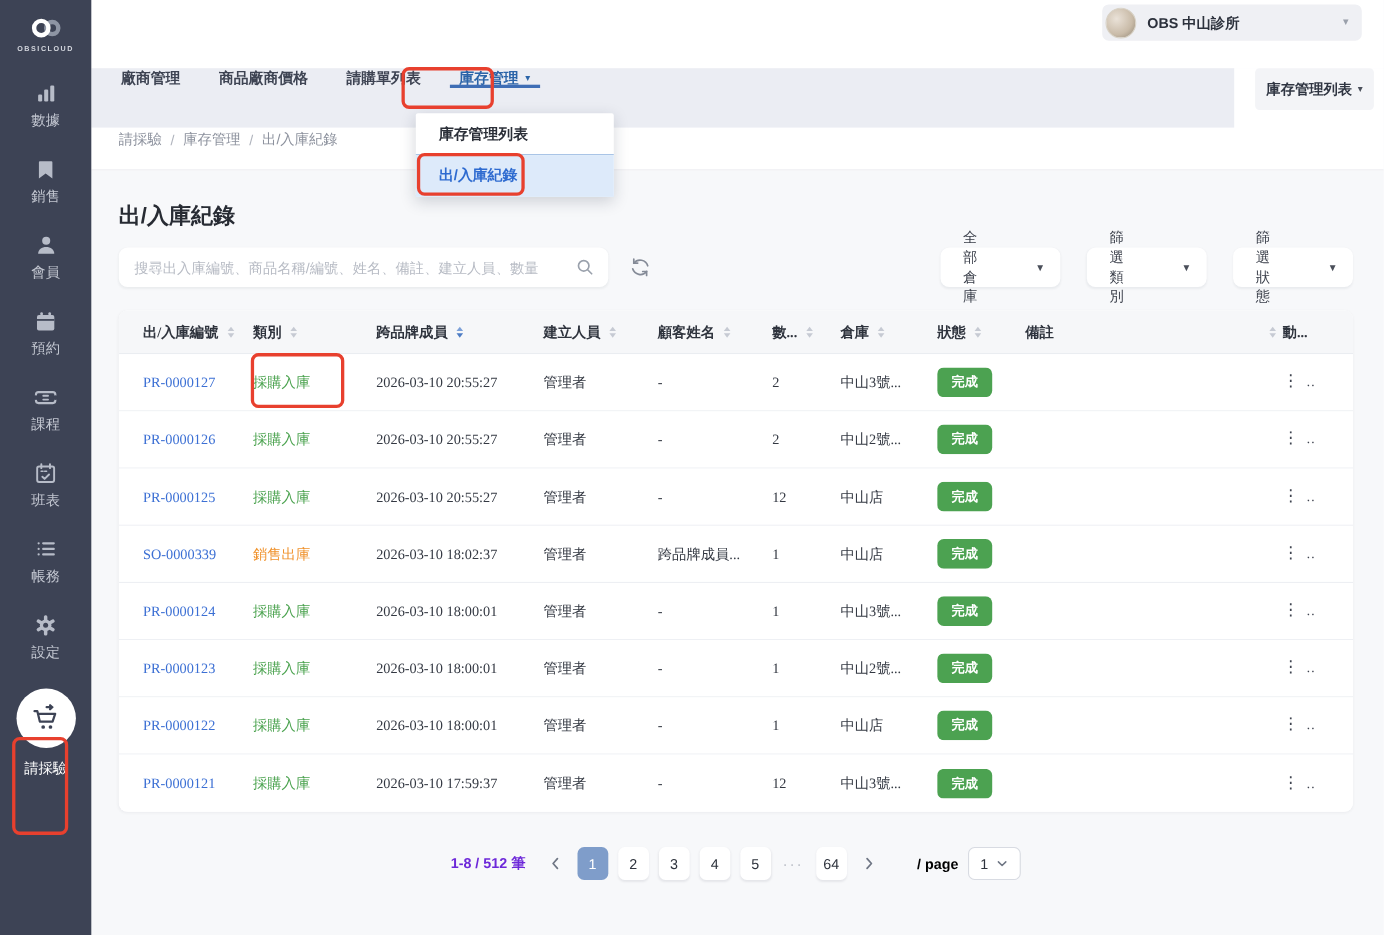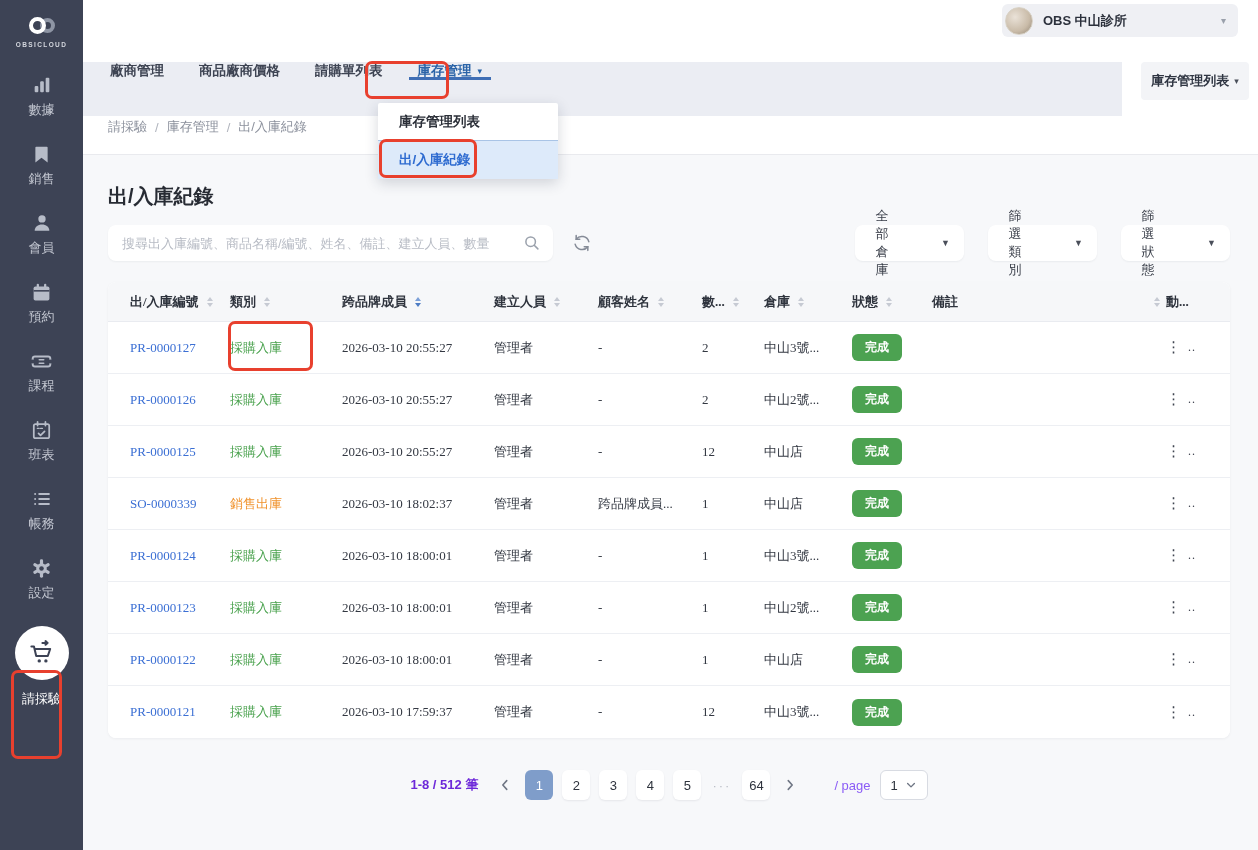--- a/index.html
+++ b/index.html
@@ -88,21 +88,21 @@
   .dots { font-size:15px; color:#3f4450; cursor:pointer; line-height:1; }
   .more { font-size:12px; color:#3f4450; letter-spacing:1px; }
 
   
   .pagination { margin-top:32px; display:flex; align-items:center; justify-content:center; gap:9px; font-size:13px; }
   .pg-summary { color:#6d28d9; margin-right:7px; font-weight:700; }
   .pg-chevron { background:none; border:none; cursor:pointer; display:flex; align-items:center; padding:2px 4px; }
   .pg { min-width:28px; height:30px; border:none; border-radius:6px; background:#fff; color:#2e333d; font-size:13px; cursor:pointer; box-shadow:0 1px 2px rgba(25,30,45,.08); font-family:inherit; }
   .pg.active { background:#7f9dca; color:#fff; box-shadow:none; }
   .pg-ellipsis { color:#b9bdc6; letter-spacing:2px; padding:0 2px; }
-  .per-page { margin-left:24px; color:#8b5cf6; }
+  .per-page { margin-left:24px; color:#000000;font-weight:bold; }
   .size-select { width:48px; height:30px; border:1px solid #d8dbe2; border-radius:6px; background:#fff; display:flex; align-items:center; justify-content:center; gap:7px; color:#2e333d; cursor:pointer; }
 
   
   .dropdown { position:absolute; left:378px; top:103px; width:180px; background:#fff; border-radius:2px; box-shadow:0 4px 14px rgba(30,40,60,.18); z-index:40; }
   .dd-item { height:38px; display:flex; align-items:center; padding:0 21px; font-size:13.5px; font-weight:700; color:#2b2f38; cursor:pointer; }
   .dd-item:first-child { border-bottom:1px solid #a9c4e6; }
   .dd-item.active { background:#ddeafa; color:#2e6bd0; }
 
   
   .anno { position:absolute; border:3px solid #e8402e; border-radius:7px; z-index:100; pointer-events:none; }

